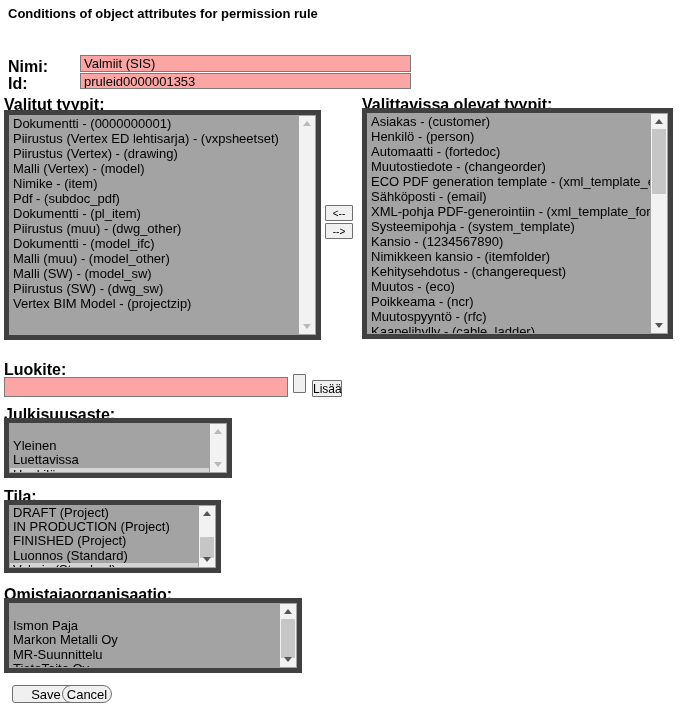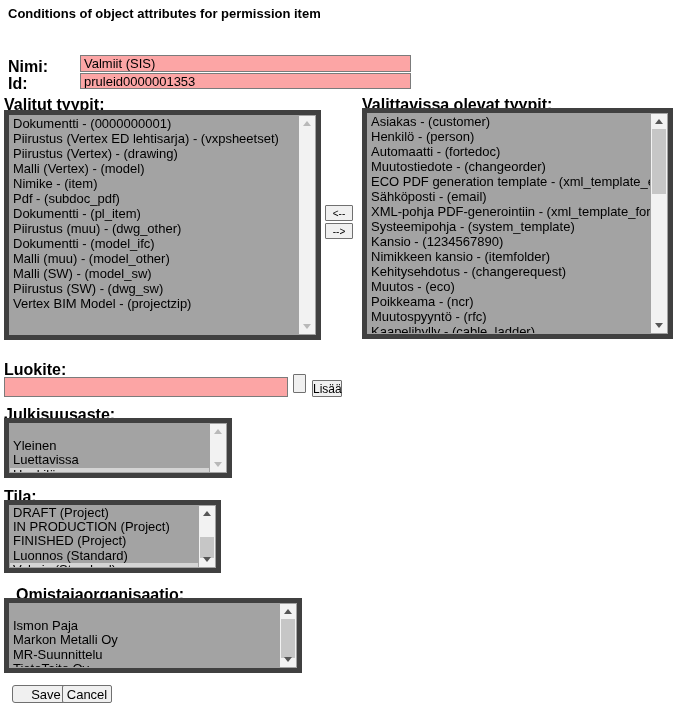--- a/index.html
+++ b/index.html
@@ -49,21 +49,21 @@
     text-align:center; cursor:default; padding:0;
   }
   .btn.mini { font-size:10px; border-radius:1px; line-height:13px; }
   .btn.lisaa { font-size:12px; border-radius:1px; }
 </style>
 </head>
 <body>
 
 <div class="page">
 
-  <div class="abs title" style="left:8px; top:6px;">Conditions of object attributes for permission item</div>
+  <div class="abs title" style="left:8px; top:6px;">Conditions of object attributes for permission rule</div>
 
   <div class="abs lbl" style="left:8px; top:58px;">Nimi:</div>
   <input class="abs txt" style="left: 80px; top: 55px; width: 331px; height: 17px;" value="Valmiit (SIS)">
   <div class="abs lbl" style="left:8px; top:75px;">Id:</div>
   <input class="abs txt" style="left: 80px; top: 73px; width: 331px; height: 16px;" value="pruleid0000001353">
 
   <div class="abs lbl" style="left:4px; top:96px;">Valitut tyypit:</div>
   <div class="listbox" style="left:4px; top:110px; width:317px; height:230px;">
     <div class="rows">
       <div class="row">Dokumentti - (0000000001)</div>
@@ -159,36 +159,36 @@
       <div class="sb-btn up">
           <span class="tri-up"></span>
         </div>
       <div class="sb-thumb" style="top:31px; height:21px;"></div>
       <div class="sb-btn down">
           <span class="tri-down"></span>
         </div>
     </div>
   </div>
 
-  <div class="abs lbl" style="left:16px; top:586px;">Omistajaorganisaatio:</div>
+  <div class="abs lbl" style="left:4px; top:586px;">Omistajaorganisaatio:</div>
   <div class="listbox" style="left:4px; top:598px; width:298px; height:75px;">
     <div class="rows">
       <div class="row own-h"></div>
       <div class="row own-h">Ismon Paja</div>
       <div class="row own-h">Markon Metalli Oy</div>
       <div class="row own-h">MR-Suunnittelu</div>
       <div class="row own-h">TietoTaito Oy</div>
     </div>
     <div class="sb">
       <div class="sb-btn up">
           <span class="tri-up"></span>
         </div>
       <div class="sb-thumb" style="top:15px; height:39px;"></div>
       <div class="sb-btn down">
           <span class="tri-down"></span>
         </div>
     </div>
   </div>
 
   <button class="abs btn" style="left:12px; top:685px; width:68px; height:18px; border-radius:3px;">Save</button>
-  <button class="abs btn" style="left:62px; top:685px; width:50px; height:18px; border-radius:2px;">Cancel</button>
+  <button class="abs btn" style="left:62px; top:685px; width:50px; height:18px; border-radius:9px;">Cancel</button>
 
 </div>
 
 </body></html>

